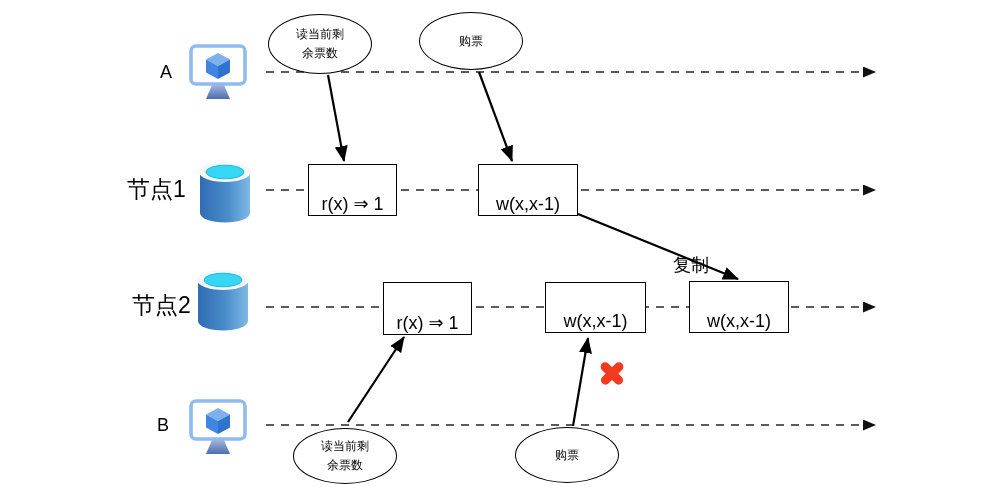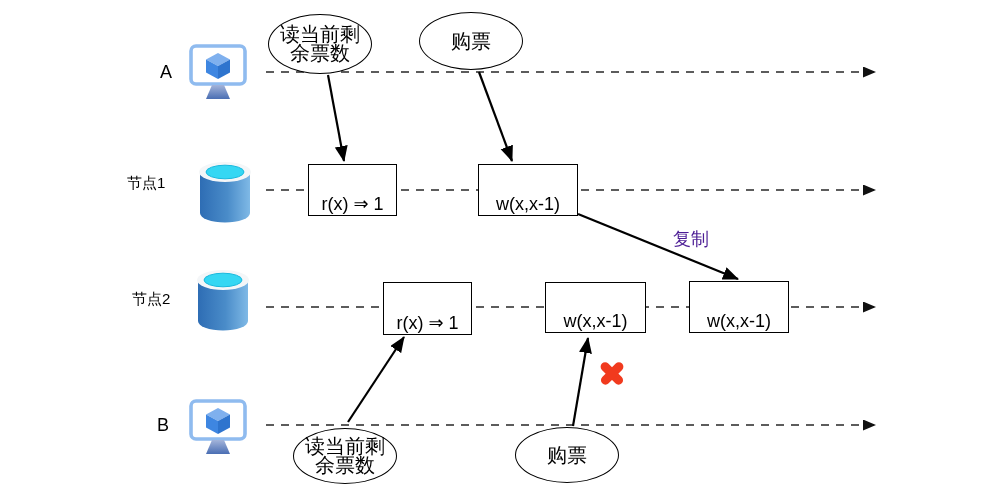--- a/index.html
+++ b/index.html
@@ -1,26 +1,26 @@
 <!DOCTYPE html>
 <html><head>
 <meta charset="utf-8">
 <style>
   html,body{margin:0;padding:0;background:#fff;}
   .canvas{
     position:relative;width:1000px;height:500px;background:#ffffff;
     font-family:"Liberation Sans","DejaVu Sans",sans-serif;color:#000;overflow:hidden;
   }
   .layer{position:absolute;left:0;top:0;width:1000px;height:500px;}
-  .row-label{position:absolute;font-size:15px;color:#000;}
-  .edge-label{position:absolute;font-size:18px;color:#4c1d95;text-align:center;}
+  .row-label{position:absolute;font-size:23px;color:#000;}
+  .edge-label{position:absolute;font-size:18px;color:#000000;text-align:center;margin-top:26px;}
   .ellipse{
     position:absolute;background:#fff;border:1.5px solid #000;border-radius:50%;
     display:flex;flex-direction:column;align-items:center;justify-content:center;
-    font-size:20px;line-height:19px;text-align:center;box-sizing:border-box;
+    font-size:12px;line-height:19px;text-align:center;box-sizing:border-box;
   }
   .evbox{
     position:absolute;background:#fff;border:1.6px solid #000;box-sizing:border-box;
     display:flex;align-items:flex-end;justify-content:center;font-size:18px;
   }
   .icon{position:absolute;}
   .xmark{position:absolute;width:30px;height:30px;}
   .xmark span{
     position:absolute;left:1px;top:11px;width:28px;height:8.5px;border-radius:4.5px;
     background:#f13a1e;

